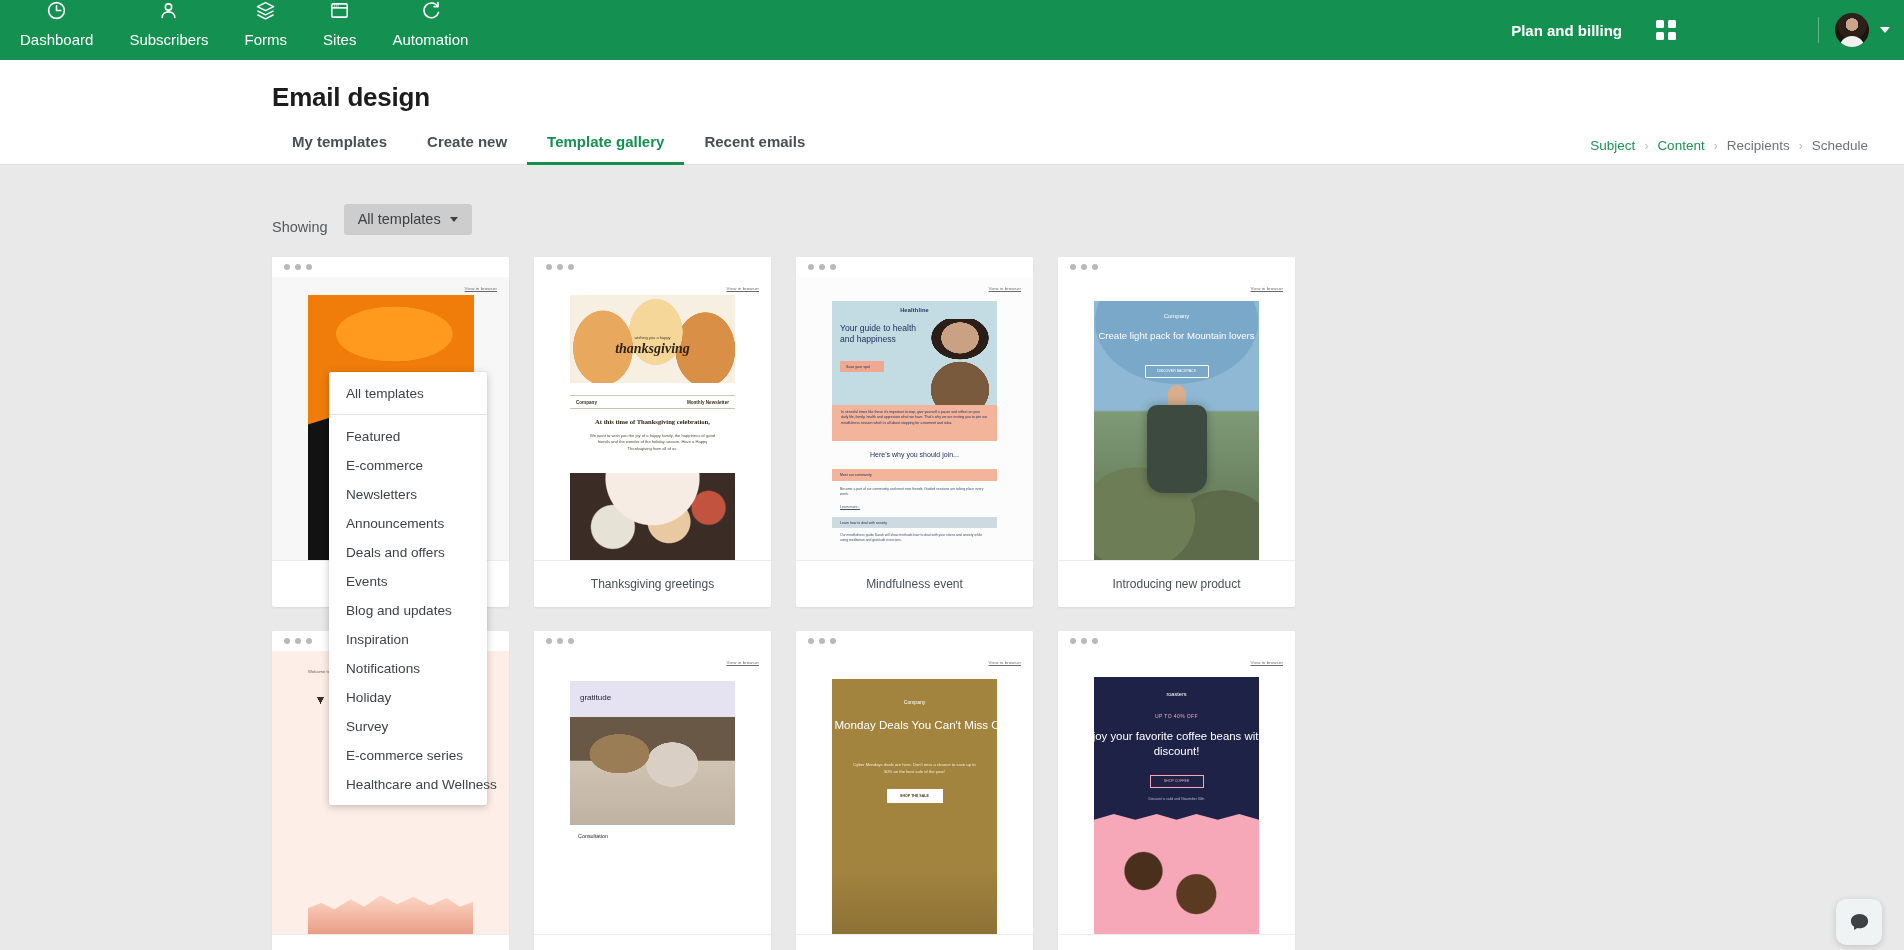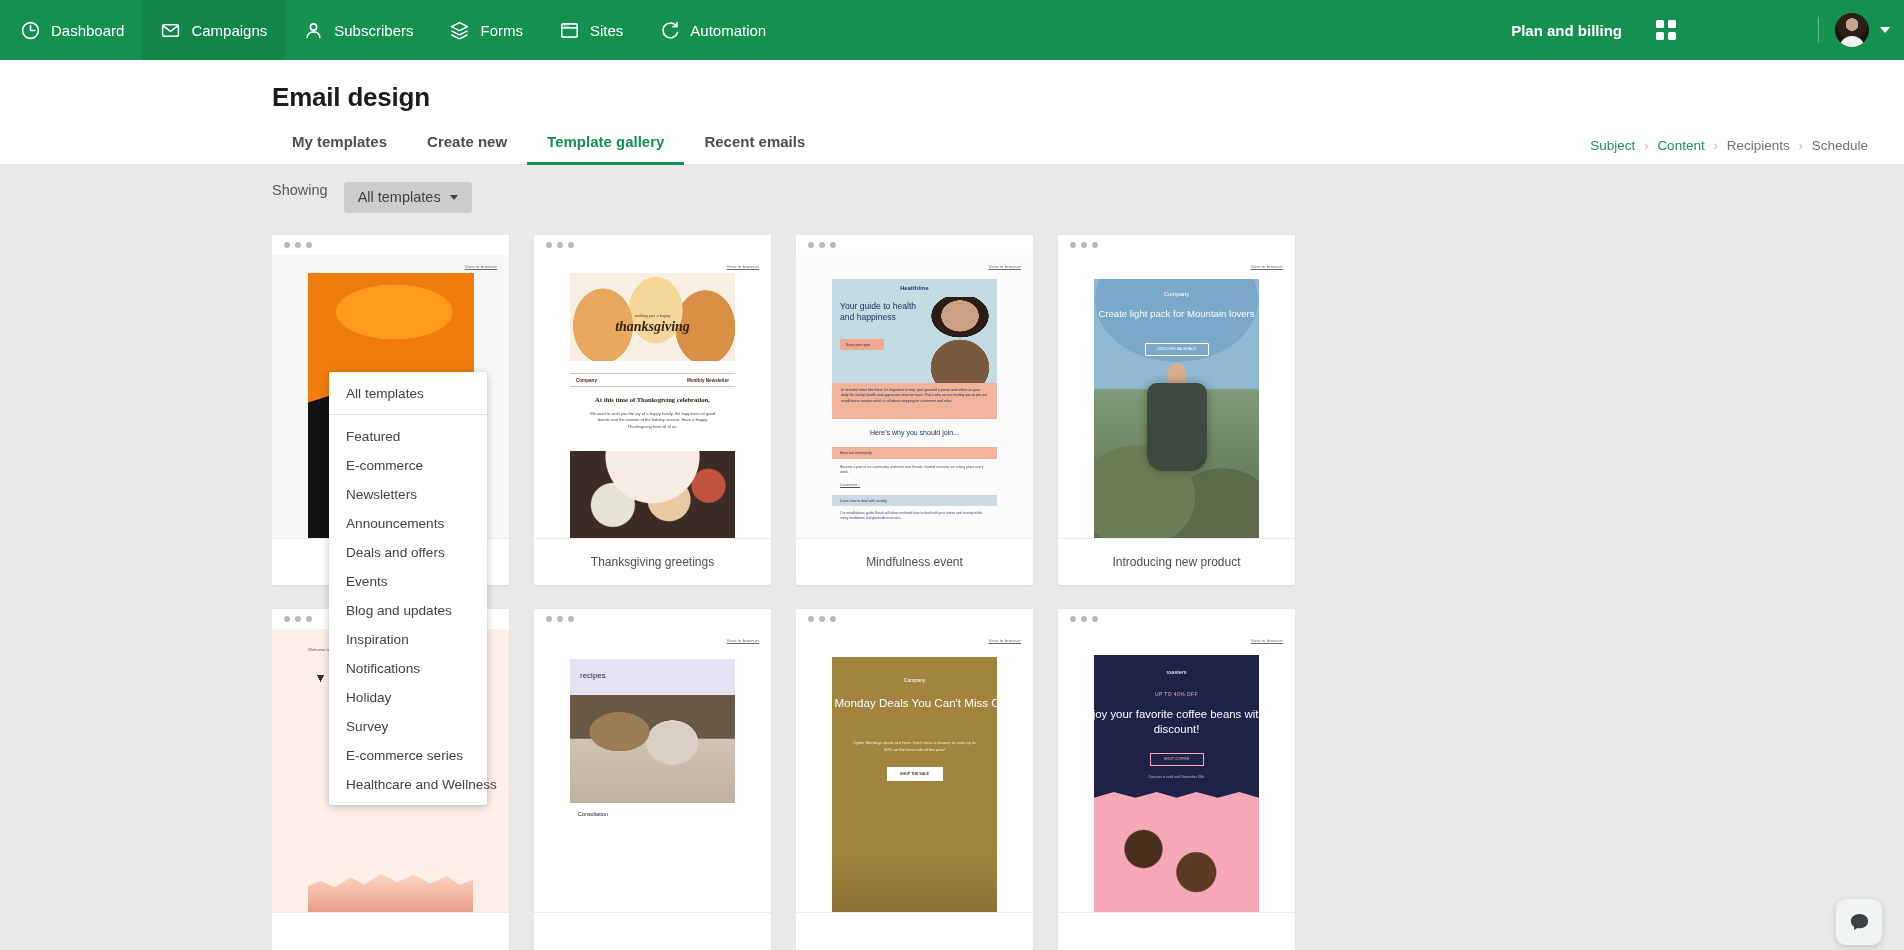--- a/index.html
+++ b/index.html
@@ -15,21 +15,21 @@
     height: 60px; width: 100%;
     background: #149051;
     display: flex; align-items: stretch;
     position: relative; z-index: 60;
   }
   .nav-left { display: flex; align-items: stretch; }
   .nav-item {
     display: flex; align-items: center; gap: 10px;
     padding: 0 18px; height: 60px;
     color: #ffffff; font-size: 15px; font-weight: 500;
-    cursor: pointer; white-space: nowrap;
+    cursor: pointer; white-space: nowrap; flex-direction: column;
   }
   .nav-item:first-child { padding-left: 20px; }
   .nav-item.active { background: #10build; }
   .nav-item.active { background: rgba(0,0,0,0.07); }
   .nav-icon { width: 21px; height: 21px; display: block; flex: 0 0 21px; }
   .nav-right {
     margin-left: auto; display: flex; align-items: center;
     gap: 0; padding-right: 14px;
   }
   .plan-billing {
@@ -88,22 +88,22 @@
   }
   .tab.active { color: #149051; }
   .tab.active::after {
     content: ""; position: absolute; left: 0; right: 0; bottom: -1px;
     height: 3px; background: #149051;
   }
 
   
   .content { background: #e9e9e9; height: 802px; position: relative; }
   .filter-row {
-    display: flex; align-items: flex-start; gap: 16px;
-    padding: 17px 0 0 272px;
+    display: flex; align-items: flex-end; gap: 16px;
+    padding: 39px 0 0 272px;
   }
   .showing-label { font-size: 14.5px; color: #55595c; }
   .dd-button {
     position: relative; background: #cdcdcd; border: none;
     border-radius: 3px; padding: 7px 14px 8px 14px;
     font-size: 14.5px; color: #3d4144; cursor: pointer;
     display: flex; align-items: center; gap: 9px;
     font-family: "Liberation Sans", sans-serif;
   }
   .dd-caret {
@@ -346,27 +346,20 @@
   <div class="nav-left">
 
     <div class="nav-item">
       <svg class="nav-icon" viewBox="0 0 24 24" fill="none" stroke="#fff" stroke-width="1.8">
         <circle cx="12" cy="12" r="9"></circle>
           <path d="M12 6.5V12h5" stroke-linecap="round"></path>
       </svg>
       <span>Dashboard</span>
     </div>
 
-    <div class="nav-item active">
-      <svg class="nav-icon" viewBox="0 0 24 24" fill="none" stroke="#fff" stroke-width="1.8">
-        <rect x="3" y="5.5" width="18" height="13" rx="1.6"></rect>
-          <path d="M3.6 6.6 12 13l8.4-6.4" stroke-linecap="round"></path>
-      </svg>
-      <span>Campaigns</span>
-    </div>
 
     <div class="nav-item">
       <svg class="nav-icon" viewBox="0 0 24 24" fill="none" stroke="#fff" stroke-width="1.8">
         <circle cx="12" cy="8" r="3.6"></circle>
           <path d="M4.8 20c0-4 3.2-6.4 7.2-6.4s7.2 2.4 7.2 6.4" stroke-linecap="round"></path>
       </svg>
       <span>Subscribers</span>
     </div>
 
     <div class="nav-item">
@@ -585,21 +578,21 @@
 
     <div class="card">
       <div class="card-chrome">
           <i></i>
           <i></i>
           <i></i>
         </div>
       <div class="preview p-house">
         <div class="vib">View in browser</div>
         <div class="band"></div>
-        <div class="logo">recipes</div>
+        <div class="logo">gratitude</div>
         <div class="photo"></div>
         <div class="cap">Consultation</div>
       </div>
       <div class="card-title"></div>
     </div>
 
     <div class="card">
       <div class="card-chrome">
           <i></i>
           <i></i>

